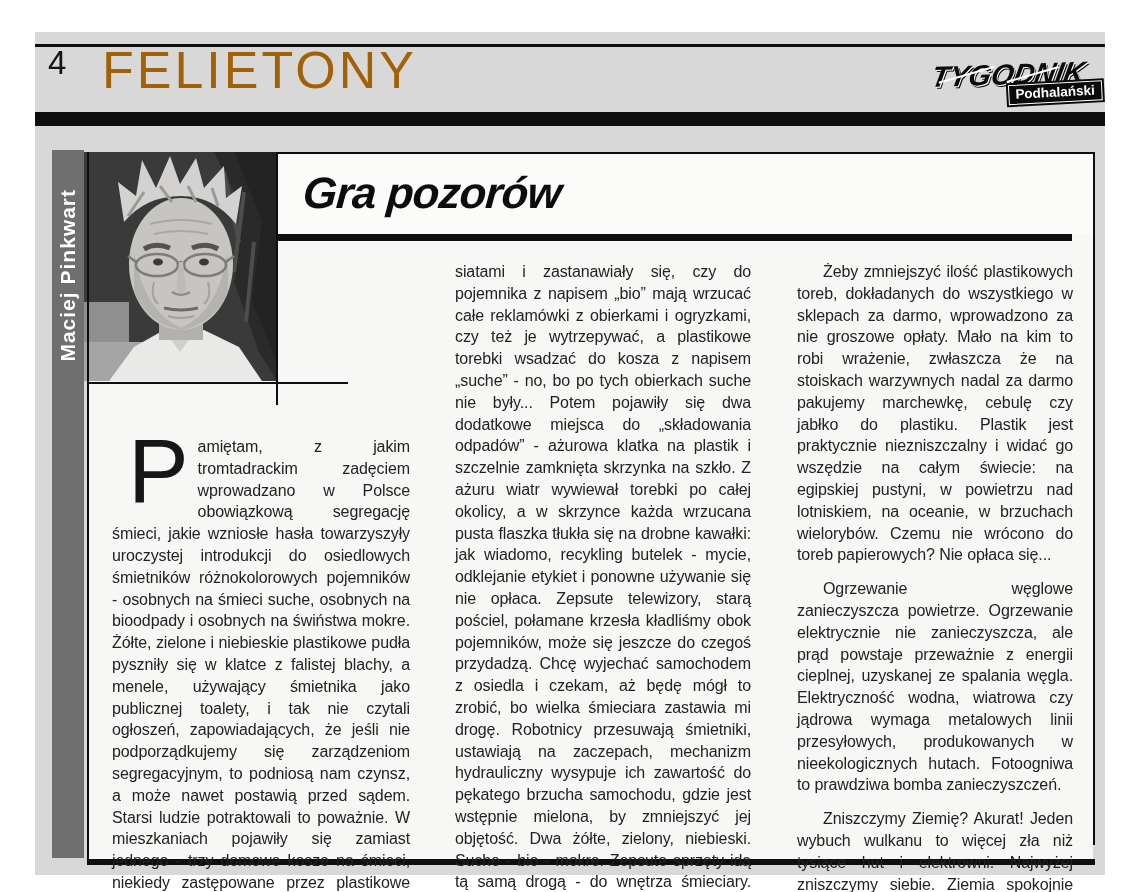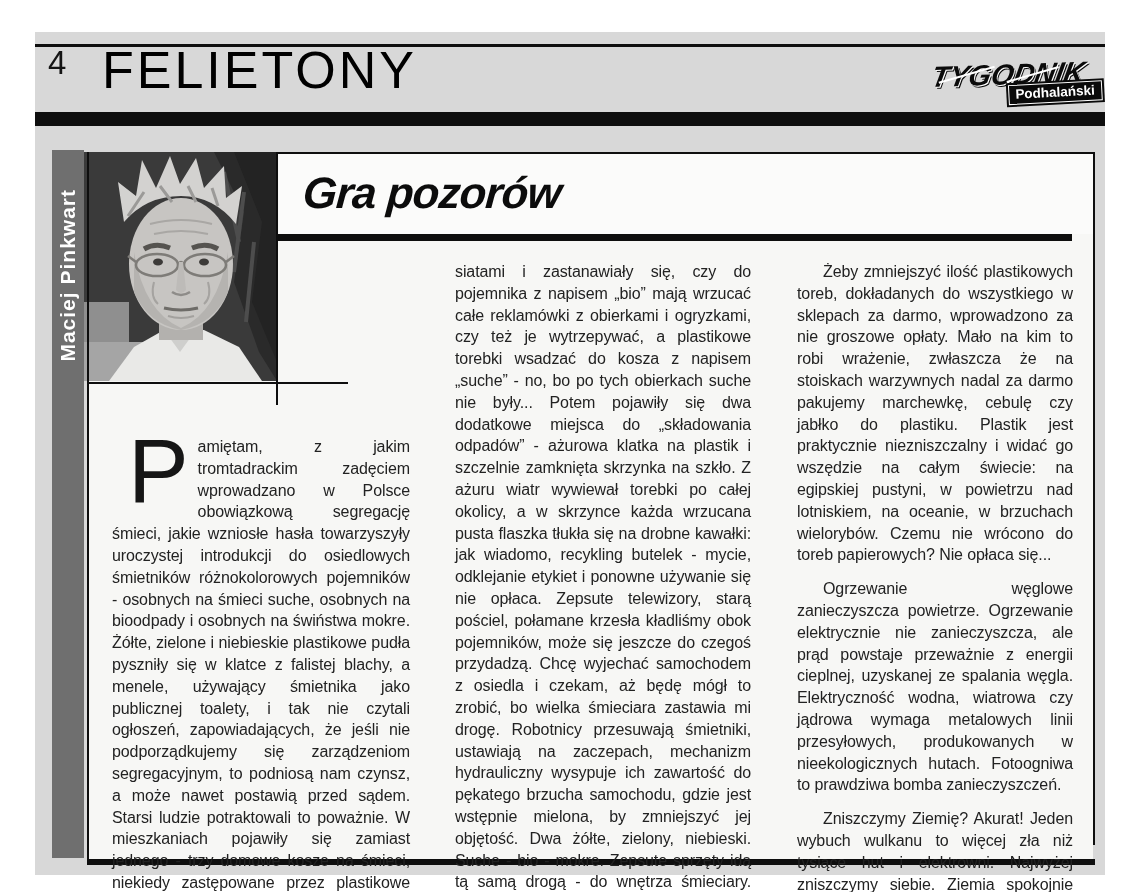--- a/index.html
+++ b/index.html
@@ -13,21 +13,21 @@
   }
   .abs { position:absolute; }
 
   
   .panel { left:35px; top:32px; width:1070px; height:843px; background:#d8d8d8; }
 
   
   .top-rule   { left:35px; top:44px;  width:1070px; height:3px;  background:#0e0e0e; }
   .header-bar { left:35px; top:112px; width:1070px; height:14px; background:#0e0e0e; }
   .page-number { left:48px; top:44px; font-size:33px; color:#141414; }
-  .section-title { left:102px; top:40px; font-size:52px; letter-spacing:3px; color:#000000; }
+  .section-title { left:102px; top:40px; font-size:52px; letter-spacing:3px; color:#a16207; }
 
   
   .logo { left:932px; top:58px; width:172px; height:50px; transform:rotate(-2deg); }
   .logo-word {
     position:absolute; left:0; top:0;
     font-size:29px; font-weight:bold; font-style:italic;
     letter-spacing:0px; transform:skewX(-12deg);
     color:#0a0a0a;
     text-shadow:1px 1px 0 #ffffff, 2px 2px 0 #0a0a0a;
     white-space:nowrap;

